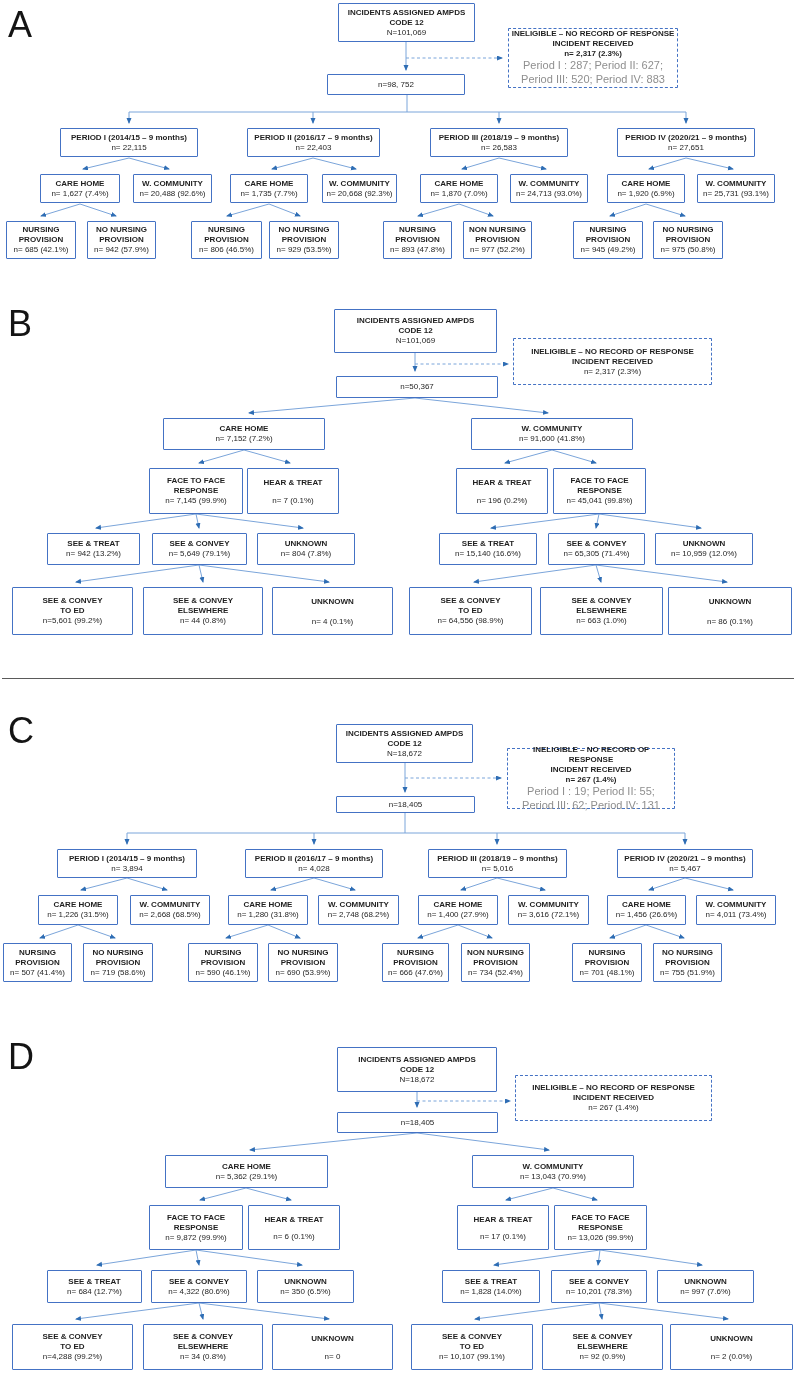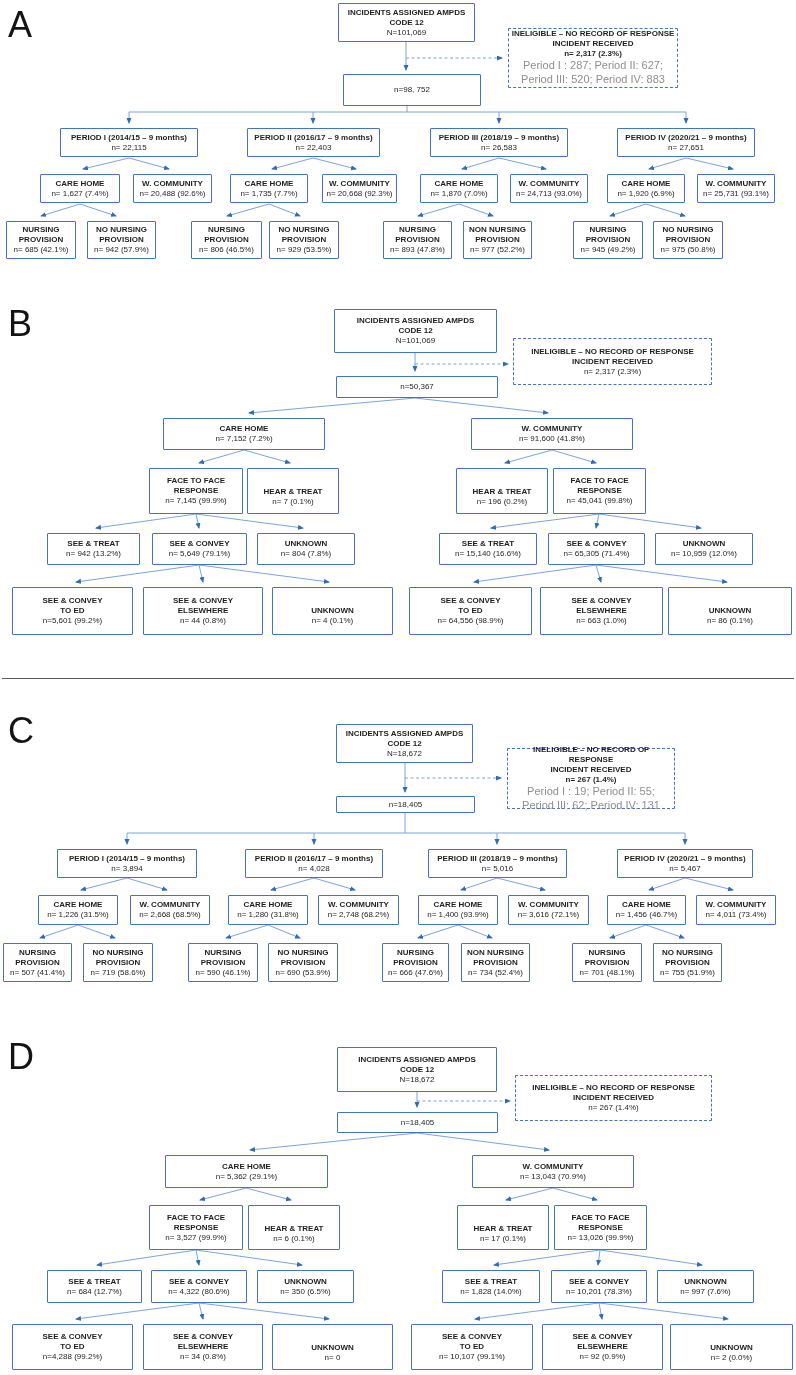--- a/index.html
+++ b/index.html
@@ -6,21 +6,21 @@
   .fig{position:relative;width:796px;height:1375px;background:#fff;font-family:"Liberation Sans",sans-serif;overflow:hidden}
   .lay{position:absolute;left:0;top:0;pointer-events:none}
   .bx{position:absolute;background:#fff;border:1px solid #4472c4;box-sizing:border-box;
       display:flex;flex-direction:column;align-items:center;justify-content:center;
       text-align:center;font-size:8px;line-height:1.25;color:#1f1f1f;padding:1px 2px;border-radius:1px}
   .bx .t{font-weight:700;white-space:pre-line}
   .bx .n{white-space:pre-line}
   .bx .nb{font-weight:700}
   .bx .d{color:#8f8f8f;white-space:pre-line;font-size:11px}
   .dash{border-style:dashed}
-  .sp{justify-content:flex-start;padding:18px 2px 7px}
+  .sp{justify-content:space-between;padding:9px 2px 7px}
   .pl{position:absolute;font-size:36px;color:#141414}
   .divider{position:absolute;left:2px;top:678px;width:792px;height:1px;background:#5a5a5a}
   .ln{stroke:#7ba5da;stroke-width:1;fill:none}
   .dsh{stroke-dasharray:3 2.5}
 </style>
 </head>
 <body>
 
 <div class="fig">
 
@@ -134,21 +134,21 @@
 CODE 12</div>
       <div class="n">N=101,069</div>
     </div>
 <div class="bx dash" style="left:508px;top:28px;width:170px;height:60px">
       <div class="t">INELIGIBLE – NO RECORD OF RESPONSE
 INCIDENT RECEIVED</div>
       <div class="n nb">n= 2,317 (2.3%)</div>
       <div class="d">Period I : 287; Period II: 627;
 Period III: 520; Period IV: 883</div>
     </div>
-<div class="bx" style="left:343px;top:74px;width:138px;height:32px">
+<div class="bx" style="left:327px;top:74px;width:138px;height:21px">
       <div class="n">n=98, 752</div>
     </div>
 
 <div class="bx" style="left:60px;top:128px;width:138px;height:29px">
       <div class="t">PERIOD I (2014/15 – 9 months)</div>
       <div class="n">n= 22,115</div>
     </div>
 <div class="bx" style="left:40px;top:174px;width:80px;height:29px">
       <div class="t">CARE HOME</div>
       <div class="n">n= 1,627 (7.4%)</div>
@@ -392,21 +392,21 @@
 PROVISION</div>
       <div class="n">n= 690 (53.9%)</div>
     </div>
 
 <div class="bx" style="left:428px;top:849px;width:139px;height:29px">
       <div class="t">PERIOD III (2018/19 – 9 months)</div>
       <div class="n">n= 5,016</div>
     </div>
 <div class="bx" style="left:418px;top:895px;width:80px;height:30px">
       <div class="t">CARE HOME</div>
-      <div class="n">n= 1,400 (93.9%)</div>
+      <div class="n">n= 1,400 (27.9%)</div>
     </div>
 <div class="bx" style="left:508px;top:895px;width:81px;height:30px">
       <div class="t">W. COMMUNITY</div>
       <div class="n">n= 3,616 (72.1%)</div>
     </div>
 <div class="bx" style="left:382px;top:943px;width:67px;height:39px">
       <div class="t">NURSING
 PROVISION</div>
       <div class="n">n= 666 (47.6%)</div>
     </div>
@@ -415,21 +415,21 @@
 PROVISION</div>
       <div class="n">n= 734 (52.4%)</div>
     </div>
 
 <div class="bx" style="left:617px;top:849px;width:136px;height:29px">
       <div class="t">PERIOD IV (2020/21 – 9 months)</div>
       <div class="n">n= 5,467</div>
     </div>
 <div class="bx" style="left:607px;top:895px;width:79px;height:30px">
       <div class="t">CARE HOME</div>
-      <div class="n">n= 1,456 (46.7%)</div>
+      <div class="n">n= 1,456 (26.6%)</div>
     </div>
 <div class="bx" style="left:696px;top:895px;width:80px;height:30px">
       <div class="t">W. COMMUNITY</div>
       <div class="n">n= 4,011 (73.4%)</div>
     </div>
 <div class="bx" style="left:572px;top:943px;width:70px;height:39px">
       <div class="t">NURSING
 PROVISION</div>
       <div class="n">n= 701 (48.1%)</div>
     </div>
@@ -457,21 +457,21 @@
       <div class="t">CARE HOME</div>
       <div class="n">n= 5,362 (29.1%)</div>
     </div>
 <div class="bx" style="left:472px;top:1155px;width:162px;height:33px">
       <div class="t">W. COMMUNITY</div>
       <div class="n">n= 13,043 (70.9%)</div>
     </div>
 <div class="bx" style="left:149px;top:1205px;width:94px;height:45px">
       <div class="t">FACE TO FACE
 RESPONSE</div>
-      <div class="n">n= 3,527 (99.9%)</div>
+      <div class="n">n= 9,872 (99.9%)</div>
     </div>
 <div class="bx sp" style="left:248px;top:1205px;width:92px;height:45px">
       <div class="t">HEAR &amp; TREAT</div>
       <div class="n">n= 6 (0.1%)</div>
     </div>
 <div class="bx sp" style="left:457px;top:1205px;width:92px;height:45px">
       <div class="t">HEAR &amp; TREAT</div>
       <div class="n">n= 17 (0.1%)</div>
     </div>
 <div class="bx" style="left:554px;top:1205px;width:93px;height:45px">

